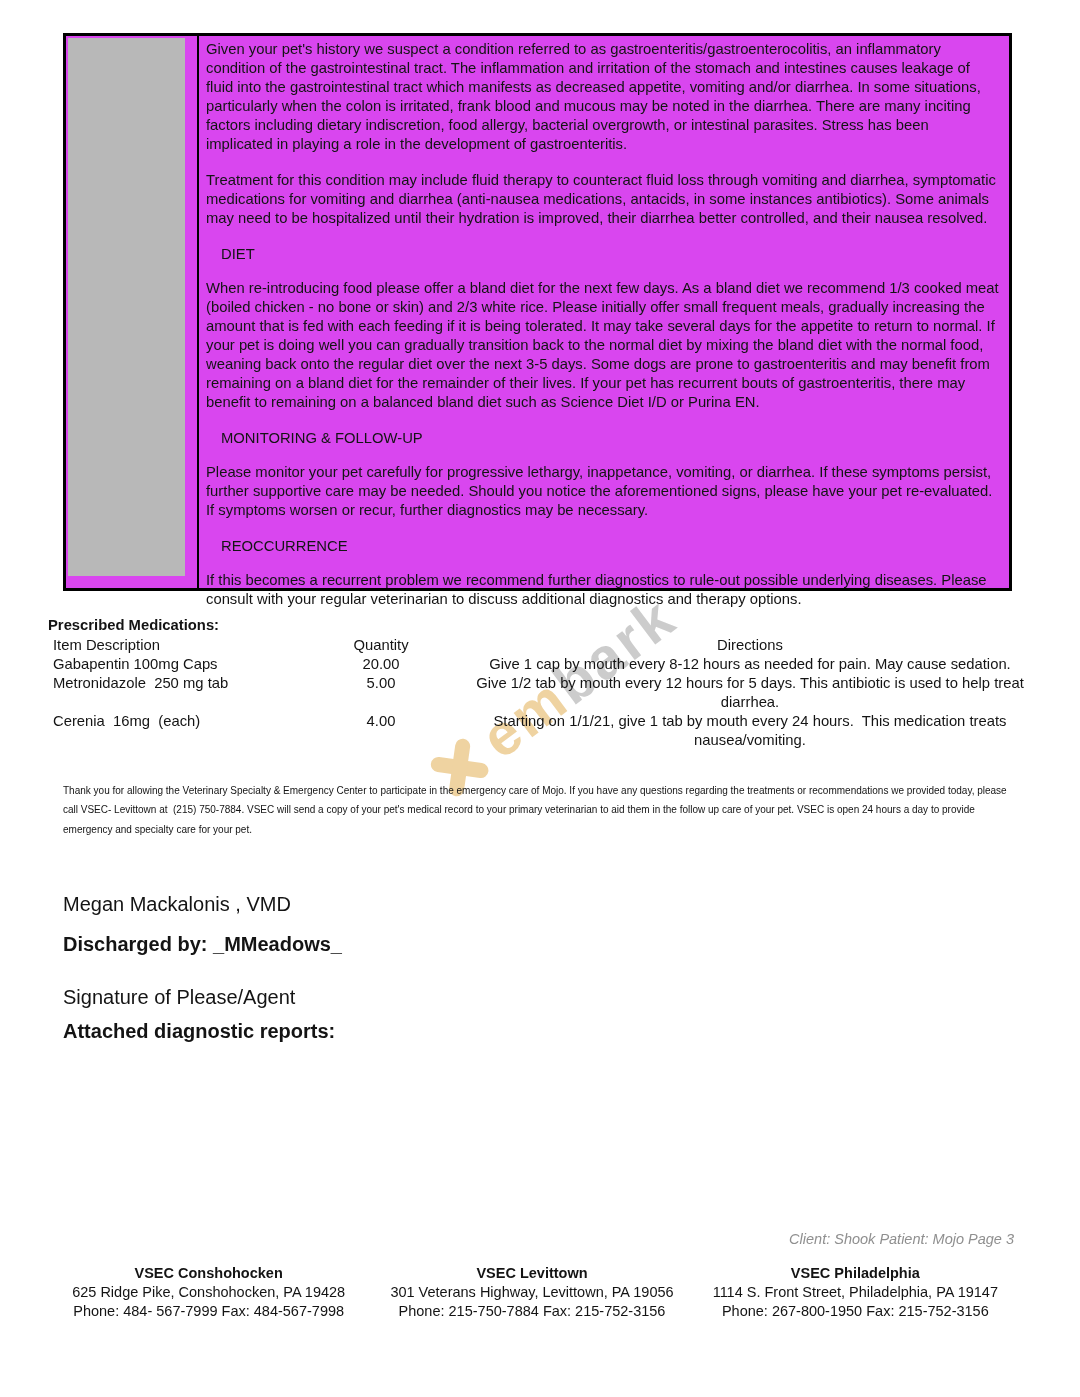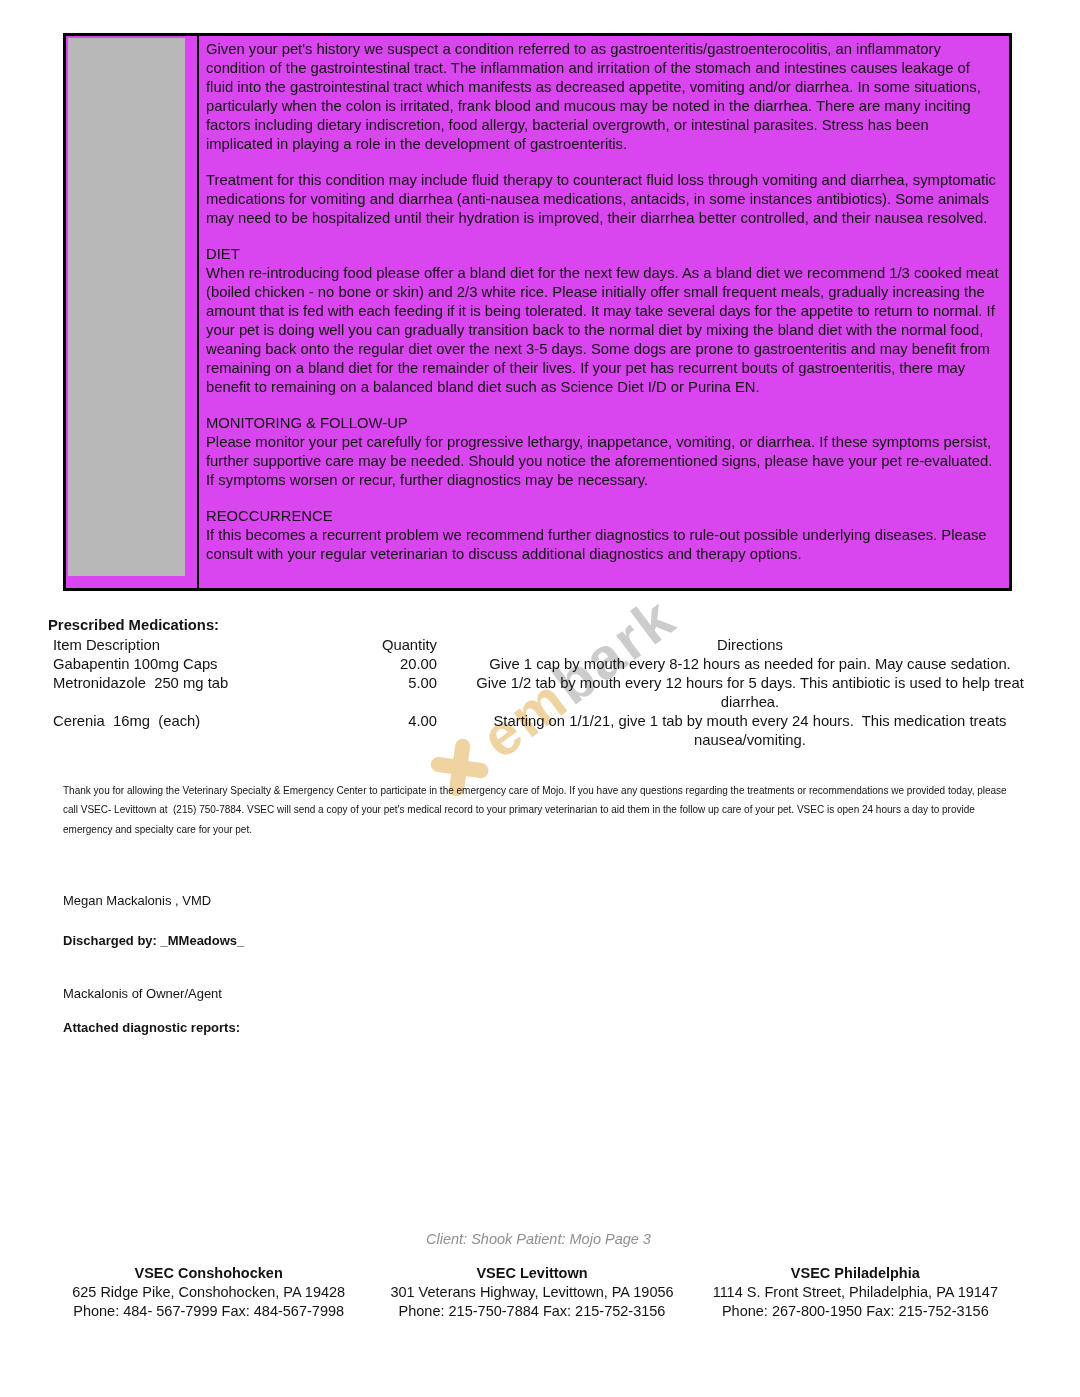--- a/index.html
+++ b/index.html
@@ -10,45 +10,45 @@
 
   
   .condition-table {
     position:absolute; left:63px; top:33px; width:949px; height:558px;
     border:3px solid #000; display:flex; background:#d946ef; box-sizing:border-box;
   }
   .ct-left { width:131px; border-right:2px solid #000; position:relative; flex:none; }
   .ct-gray { position:absolute; left:2px; top:2px; width:117px; bottom:12px; }
   .ct-right { flex:1; padding:4px 10px 0 7px; font-size:14.8px; line-height:19px; }
   .ct-right .para { margin:0 0 17px 0; }
-  .ct-right .sect-heading { margin:0; }
+  .ct-right .sect-heading { margin:15px; }
 
   
   .meds { position:absolute; left:48px; top:616px; width:956px; font-size:14.8px; line-height:19px; }
   .meds-title { font-weight:bold; margin:0 0 1px 0; }
   .meds-row { display:flex; align-items:flex-start; }
   .meds-item { width:272px; padding-left:5px; flex:none; white-space:pre-wrap; }
-  .meds-qty  { width:112px; flex:none; text-align:right; white-space:pre-wrap; }
+  .meds-qty  { width:112px; flex:none; text-align:center; white-space:pre-wrap; }
   .meds-dir  { width:600px; flex:none; padding-left:13px; white-space:pre-wrap;text-align:center; }
   .meds-row.gap-above { }
 
   
   .closing {
     position:absolute; left:63px; top:781px; width:958px;
     font-size:10px; line-height:19.4px; white-space:pre-wrap;
   }
-  .sig-line { position:absolute; left:63px; font-size:13px; }
+  .sig-line { position:absolute; left:63px; font-size:20px; }
   .sig-vet        { top:893px; }
   .sig-discharged { top:933px;font-weight:bold; }
   .sig-owner      { top:986px; }
   .sig-attached   { top:1020px; font-weight:bold; }
 
   
   .page-meta {
-    position:absolute; left:63px; top:1231px; width:951px; text-align:center;
+    position:absolute; left:63px; top:1231px; width:951px; text-align:right;
     font-style:italic; font-size:14.5px;
   }
   .offices { position:absolute; left:47px; top:1264px; width:970px; display:flex; }
   .office { flex:1; text-align:center; font-size:14.5px; line-height:19px; }
   .office-name { font-weight:bold; }
 
   
   .watermark {
     position:absolute; left:433px; top:742px; height:90px; pointer-events:none;
     transform:rotate(-37deg); transform-origin:0 50%;
@@ -111,21 +111,21 @@
       <div class="meds-item">Cerenia  16mg  (each)</div>
       <div class="meds-qty">4.00</div>
       <div class="meds-dir">Starting on 1/1/21, give 1 tab by mouth every 24 hours.  This medication treats nausea/vomiting.</div>
     </div>
   </div>
 
   <div class="closing">Thank you for allowing the Veterinary Specialty &amp; Emergency Center to participate in the emergency care of Mojo. If you have any questions regarding the treatments or recommendations we provided today, please call VSEC- Levittown at  (215) 750-7884. VSEC will send a copy of your pet's medical record to your primary veterinarian to aid them in the follow up care of your pet. VSEC is open 24 hours a day to provide emergency and specialty care for your pet.</div>
 
   <div class="sig-line sig-vet">Megan Mackalonis , VMD</div>
   <div class="sig-line sig-discharged">Discharged by: _MMeadows_</div>
-  <div class="sig-line sig-owner">Mackalonis of Owner/Agent</div>
+  <div class="sig-line sig-owner">Signature of Please/Agent</div>
   <div class="sig-line sig-attached">Attached diagnostic reports:</div>
 
   <div class="page-meta" id="page-meta" style="color: rgb(143, 143, 143);">Client:  Shook  Patient:  Mojo Page 3</div>
 
   <div class="offices">
     <div class="office">
       <div class="office-name">VSEC Conshohocken</div>
       <div>625 Ridge Pike, Conshohocken, PA 19428</div>
       <div>Phone: 484- 567-7999 Fax:  484-567-7998</div>
     </div>

